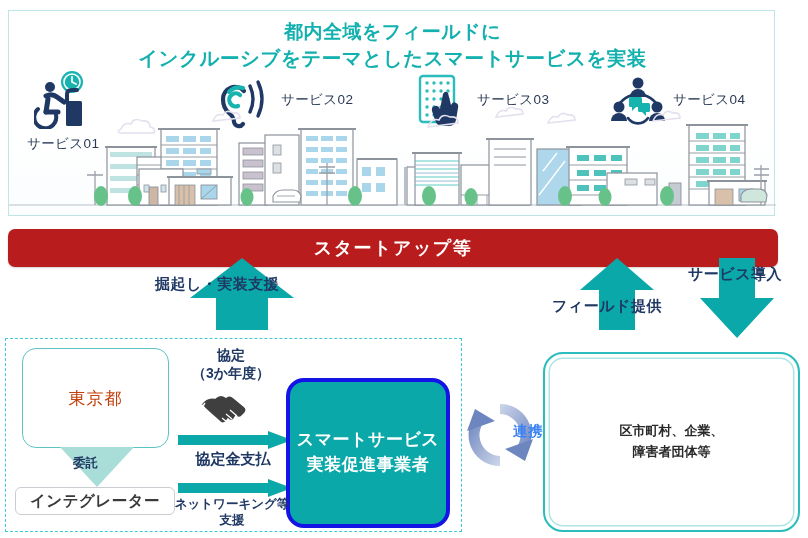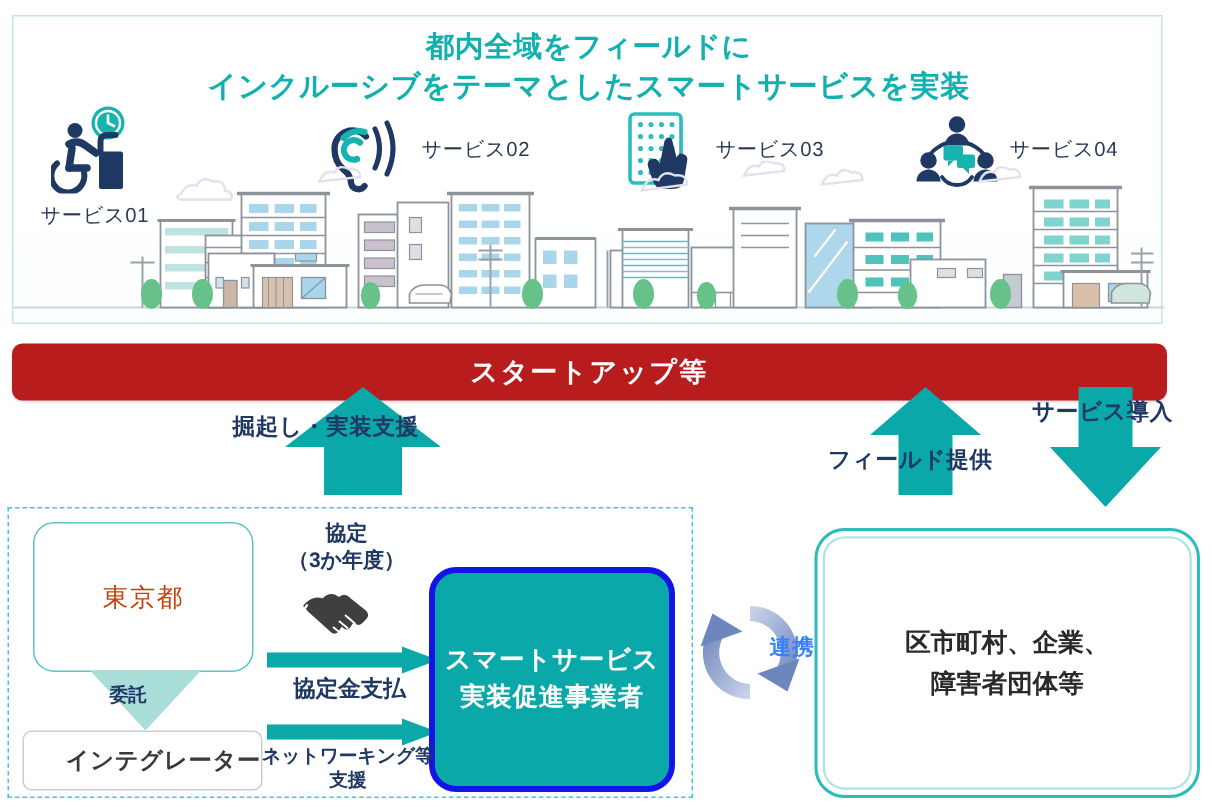--- a/index.html
+++ b/index.html
@@ -76,22 +76,22 @@
     display: flex; align-items: center; justify-content: center; text-align: center;
   }
 
   #tokyo-box {
     left: 22px; top: 348px; width: 147px; height: 100px;
     border: 1.6px solid #5cc4c4; border-radius: 14px;
   }
   #tokyo-box span { color: #c2410c; font-size: 17px; font-weight: normal; letter-spacing: 1px; }
 
   #integrator-box {
-    left: 15px; top: 487px; width: 160px; height: 40px;
-    border: 1.4px solid #c9cdd2; border-radius: 6px; justify-content: flex-end;
+    left: 15px; top: 487px; width: 160px; height: 28px;
+    border: 1.4px solid #c9cdd2; border-radius: 6px;
   }
   #integrator-box span { color: #3a3a3a; font-size: 15.5px; font-weight: bold; letter-spacing: .5px; }
 
   #itaku-wrap { position: absolute; left: 60px; top: 447px; width: 74px; height: 40px; }
   #itaku-label {
     position: absolute; left: 73px; top: 455px;
     color: #1f3864; font-size: 12.5px; font-weight: bold;
   }
 
   
@@ -130,21 +130,21 @@
     color: #3b82f6; font-size: 14.5px; font-weight: bold; letter-spacing: .5px;
   }
 
   
   #partner-box {
     position: absolute; left: 543px; top: 352px; width: 257px; height: 180px;
     border: 2.2px solid #2bbcbc; border-radius: 20px; background: #ffffff;
     display: flex; align-items: center; justify-content: center; text-align: center;
     box-shadow: inset 0 0 0 3.5px #ffffff, inset 0 0 0 5px #aee4e4;
   }
-  #partner-box span { color: #2a2a2a; font-size: 17px; font-weight: bold; line-height: 1.6; }
+  #partner-box span { color: #2a2a2a; font-size: 13px; font-weight: bold; line-height: 1.6; }
 </style>
 </head>
 <body>
 
 <div id="root">
 
   <div id="top-panel">
 
     <div id="headline">
       <div class="l1">都内全域をフィールドに</div>

